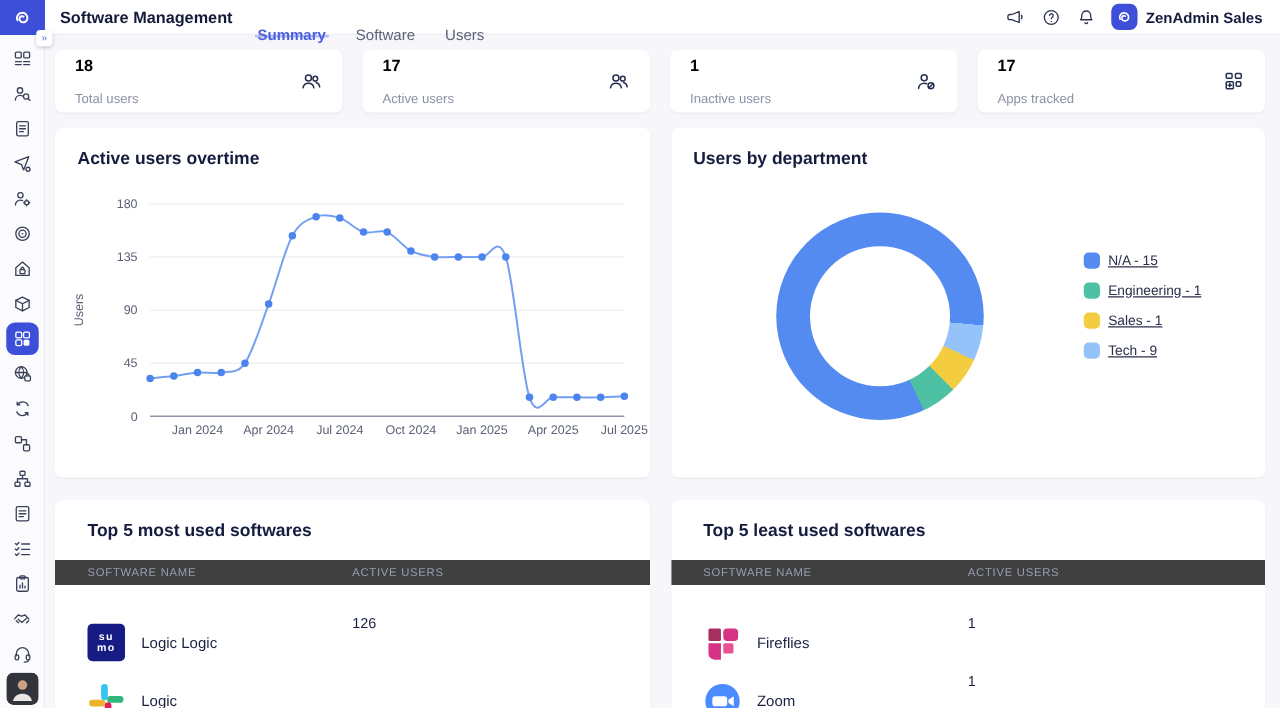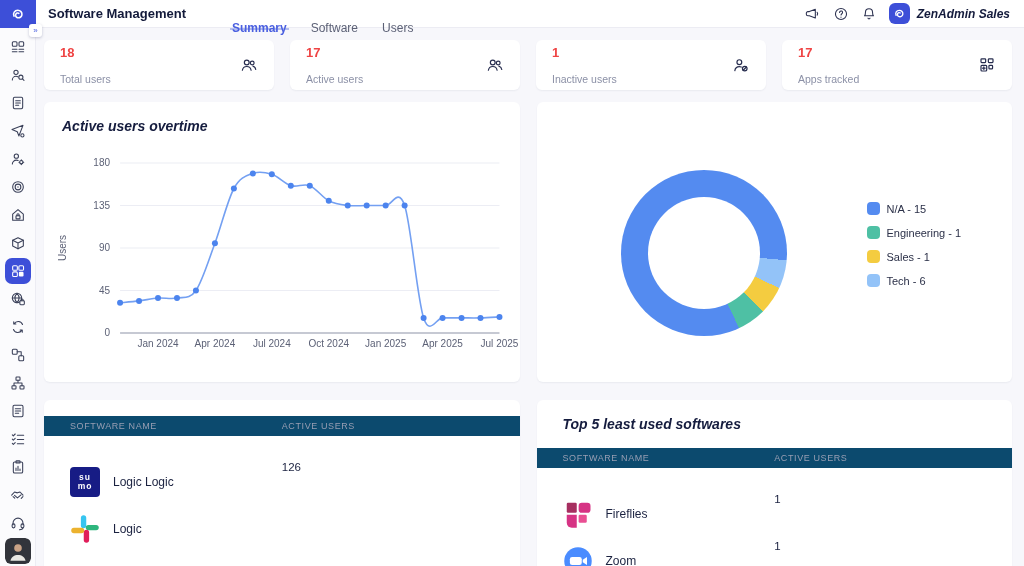--- a/index.html
+++ b/index.html
@@ -2,34 +2,34 @@
 <html><head>
 <meta charset="utf-8">
 <style>
   * { margin:0; padding:0; box-sizing:border-box; }
   html,body { width:1024px; height:566px; overflow:hidden; background:#f7f7fb;
               font-family:"Liberation Sans", sans-serif; color:#171e40; }
 
   
   .topbar { position:fixed; left:36px; top:0; right:0; height:28px; background:#fff;
             border-bottom:1px solid #ececf3; display:flex; align-items:stretch; z-index:5; padding:0 14px 0 12px; }
-  .topbar-title { font-size:13px; font-weight:bold; color:#131a3a; align-self:center; margin-right:44px; white-space:nowrap; }
+  .topbar-title { font-size:13px; font-weight:bold; color:#131a3a; align-self:center; margin-right:18px; white-space:nowrap; }
   .tabs { display:flex; gap:20px; }
   .tab { font-size:12px; color:#5c6176; display:flex; align-items:center; padding:0 2px; cursor:pointer;
          border-bottom:2px solid transparent;margin-top:28px; }
   .tab.active { color:#4a5fe0; font-weight:bold; border-bottom-color:#b3bdee; }
   .topbar-spacer { flex:1; }
   .top-actions { display:flex; align-items:center; gap:12px; margin-right:12px; }
   .top-actions .ticon { width:16px; height:16px; color:#2c3150; cursor:pointer; }
   .ticon svg, .side-item svg, .stat-icon svg { width:100%; height:100%; display:block; }
   .account { display:flex; align-items:center; gap:7px; }
   .account-logo { width:21px; height:21px; border-radius:6px; background:#3d4fd8; color:#fff;
                   display:flex; align-items:center; justify-content:center; padding:2px; }
   .account-logo svg { width:100%; height:100%; }
-  .account-name { font-size:12px; font-weight:bold; color:#141b3c; white-space:nowrap;font-style:italic; }
+  .account-name { font-size:12px; font-weight:bold; color:#141b3c; white-space:nowrap; }
 
   
   .sidebar { position:fixed; left:0; top:0; bottom:0; width:36px; background:#fbfbfd;
              border-right:1px solid #ececf3; z-index:6; }
   .side-logo { width:36px; height:28px; background:#3d4fd8; display:flex; align-items:center;
                justify-content:center; color:#fff; padding:4px 7px; }
   .side-logo svg { width:100%; height:100%; }
   .expand-btn { position:absolute; left:29px; top:24px; width:13px; height:13px; background:#fff;
                 border-radius:3px; box-shadow:0 1px 3px rgba(30,35,90,.25); color:#4a5fe0;
                 font-size:8px; line-height:13px; text-align:center; cursor:pointer; z-index:7; }
@@ -39,40 +39,40 @@
   .side-item.active { background:#3d4fd8; color:#fff; }
   .side-avatar { width:26px; height:26px; border-radius:6px; overflow:hidden; cursor:pointer; padding:0 !important; }
   .side-avatar svg { width:26px; height:26px; }
 
   
   .content { position:absolute; left:36px; top:28px; right:0; }
   .stats-row { display:grid; grid-template-columns:repeat(4,1fr); gap:16px; margin:12px 12px 0 8px; }
   .stat-card { background:#fff; border-radius:6px; box-shadow:0 1px 2px rgba(23,26,60,.06);
                height:50px; display:flex; align-items:center; padding:0 16px; }
   .stat-text { flex:1; }
-  .stat-value { font-size:13px; font-weight:bold; color:#ef4444; }
+  .stat-value { font-size:13px; font-weight:bold; color:#000000; }
   .stat-label { font-size:10.5px; color:#8b90a6; margin-top:13px; }
   .stat-icon { width:18px; height:18px; color:#262c4e; }
 
   .charts-row { display:grid; grid-template-columns:1fr 1fr; gap:17px; margin:12px 12px 0 8px; height:280px; }
   .card { background:#fff; border-radius:6px; box-shadow:0 1px 2px rgba(23,26,60,.06); position:relative; }
-  .card-title { font-size:14px; font-weight:bold; color:#151c3e; padding:16px 0 0 18px;font-style:italic; }
+  .card-title { font-size:14px; font-weight:bold; color:#151c3e; padding:16px 0 0 18px; }
 
   .linechart-svg { position:absolute; left:0; top:46px; width:100%; height:215px; }
 
   .donut { position:absolute; left:84px; top:68px; width:166px; height:166px; border-radius:50%; }
   .donut-hole { position:absolute; left:27px; top:27px; width:112px; height:112px; border-radius:50%; background:#fff; }
   .legend { position:absolute; left:330px; top:100px; display:flex; flex-direction:column; gap:11px; }
   .legend-item { display:flex; align-items:center; gap:7px; cursor:pointer; }
   .legend-swatch { width:13px; height:13px; border-radius:4px; flex:0 0 13px; }
-  .legend-label { font-size:11px; color:#2b3048; }
+  .legend-label { font-size:11px; color:#2b3048;text-decoration:underline; }
 
   .tables-row { display:grid; grid-template-columns:1fr 1fr; gap:17px; margin:18px 12px 0 8px; height:210px; }
   .table-card { overflow:hidden; }
-  .tbl-head { margin-top:16px; height:20px; background:#0c4a6e; display:grid; grid-template-columns:1fr 1fr;
+  .tbl-head { margin-top:16px; height:20px; background:#404040; display:grid; grid-template-columns:1fr 1fr;
               align-items:center; }
   .tbl-head .th { font-size:9px; letter-spacing:.6px; color:#989eb3; text-transform:uppercase; }
   .tbl-head .th:first-child { padding-left:26px; }
   .tbl-row { display:grid; grid-template-columns:1fr 1fr; align-items:center; height:47px; cursor:pointer; }
   .cell-name { display:flex; align-items:center; gap:13px; padding-left:26px;margin-top:31px; }
   .app-logo { width:30px; height:30px; flex:0 0 30px; }
   .app-logo svg { width:30px; height:30px; display:block; }
   .sumo-box { width:30px; height:30px; border-radius:4px; background:#171c85; color:#fff; display:flex;
               flex-direction:column; align-items:center; justify-content:center; font-size:8.5px;
               font-weight:bold; line-height:9px; letter-spacing:1px; }
@@ -402,46 +402,48 @@
           <circle cx="341.3" cy="57.5" r="3" fill="#4c84ee"></circle>
           <circle cx="360.25" cy="57.5" r="3" fill="#4c84ee"></circle>
           <circle cx="379.2" cy="169.88888888888889" r="3" fill="#4c84ee"></circle>
           <circle cx="398.15" cy="169.88888888888889" r="3" fill="#4c84ee"></circle>
           <circle cx="417.1" cy="169.88888888888889" r="3" fill="#4c84ee"></circle>
           <circle cx="436.05" cy="169.88888888888889" r="3" fill="#4c84ee"></circle>
           <circle cx="455" cy="168.94444444444446" r="3" fill="#4c84ee"></circle>
         </svg>
     </div>
     <div class="card">
+      <div class="card-title">Users by department</div>
       <div class="donut" id="donut" style="background: conic-gradient(rgb(84, 139, 240) 0deg, rgb(84, 139, 240) 95deg, rgb(147, 195, 248) 95deg, rgb(147, 195, 248) 115deg, rgb(244, 204, 64) 115deg, rgb(244, 204, 64) 135deg, rgb(78, 192, 164) 135deg, rgb(78, 192, 164) 155deg, rgb(84, 139, 240) 155deg, rgb(84, 139, 240) 360deg);">
         <div class="donut-hole"></div>
       </div>
       <div class="legend" id="legend">
           <div class="legend-item">
             <span class="legend-swatch" style="background:#548bf0"></span>
             <span class="legend-label">N/A - 15</span>
           </div>
           <div class="legend-item">
             <span class="legend-swatch" style="background:#4ec0a4"></span>
             <span class="legend-label">Engineering - 1</span>
           </div>
           <div class="legend-item">
             <span class="legend-swatch" style="background:#f4cc40"></span>
             <span class="legend-label">Sales - 1</span>
           </div>
           <div class="legend-item">
             <span class="legend-swatch" style="background:#93c3f8"></span>
-            <span class="legend-label">Tech - 6</span>
+            <span class="legend-label">Tech - 9</span>
           </div>
         </div>
     </div>
   </div>
 
   <div class="tables-row">
     <div class="card table-card">
+      <div class="card-title" style="padding-left:26px">Top 5 most used softwares</div>
       <div id="table-0">
           <div class="tbl-head">
             <div class="th">SOFTWARE NAME</div>
             <div class="th">ACTIVE USERS</div>
           </div>
           <div class="tbl-row">
             <div class="cell-name">
               <span class="app-logo">
                 <div class="sumo-box">
                   <span>su</span>

